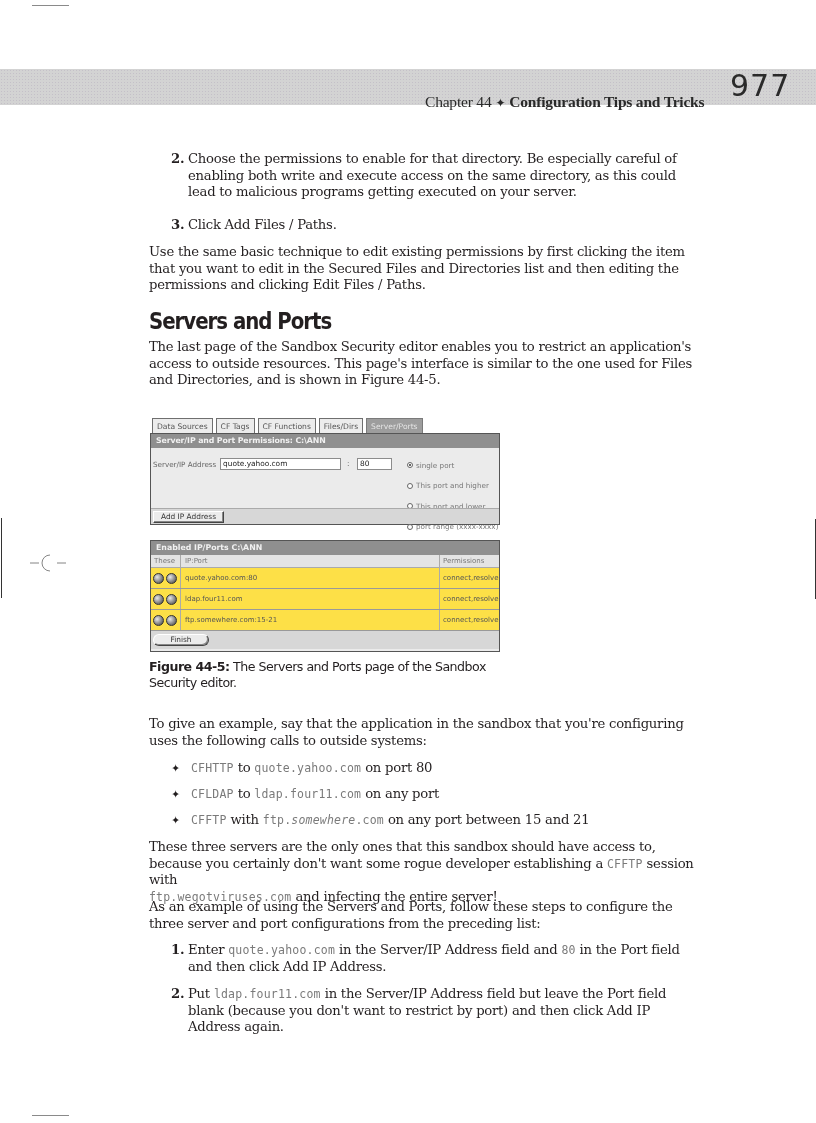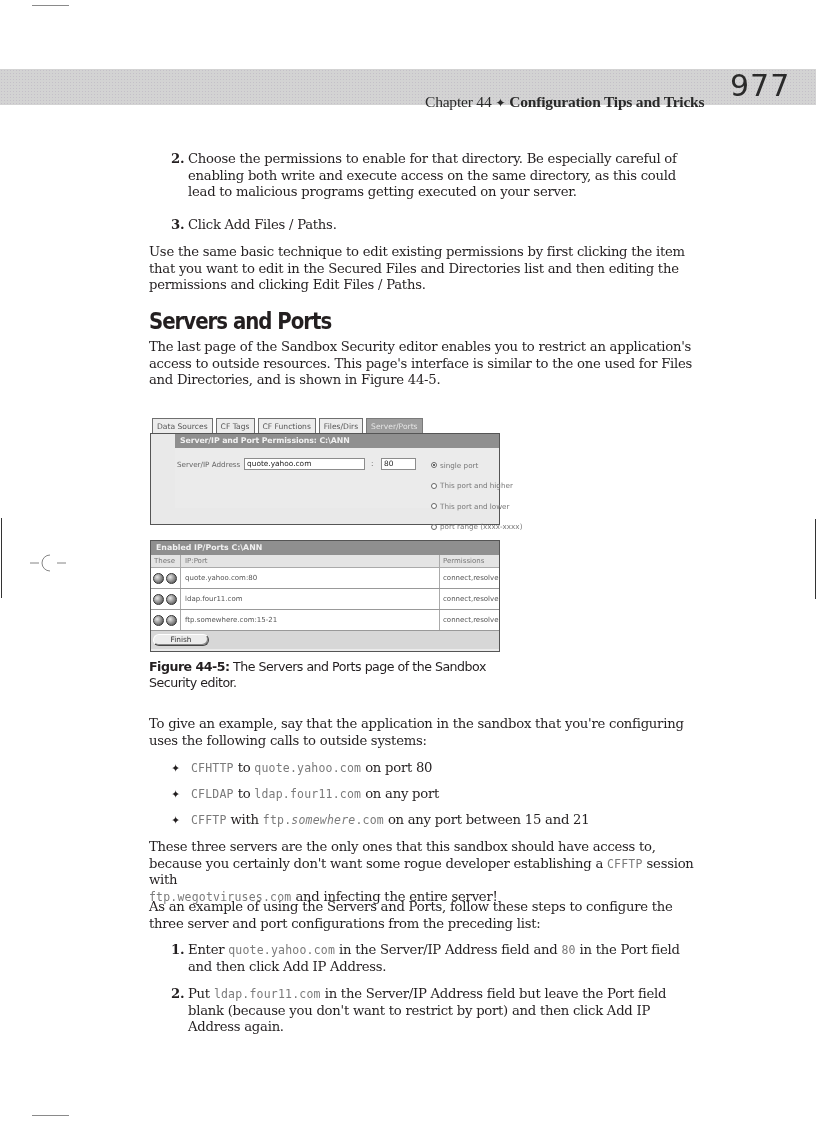--- a/index.html
+++ b/index.html
@@ -44,21 +44,21 @@
     transform: scaleX(0.86); transform-origin: left;
   }
 
   
   .fig { position: absolute; left: 150px; top: 418px; width: 350px; font-family: "DejaVu Sans", "Liberation Sans", sans-serif; }
   .tabs { position: absolute; left: 2px; top: 0; height: 16px; display: flex; gap: 3px; }
   .tab { height: 16px; padding: 0 4px; border: 1px solid #6f6f6f; border-bottom: none; background: #ececec;
          font-size: 7.6px; line-height: 15px; color: #555; white-space: nowrap; }
   .tab.active { background: #9d9d9d; color: #e4e4e4; border-color: #7a7a7a; }
 
-  .panel1 { position: absolute; left: 0; top: 15px; width: 350px; height: 92px; border: 1px solid #555; background: #e9e9e9; padding-left: 24px; }
+  .panel1 { position: absolute; left: 0; top: 15px; width: 350px; height: 92px; border: 1px solid #555; background: #e9e9e9; }
   .panel-title { height: 14px; background: #8f8f8f; color: #f1f1f1; font-size: 7.8px; font-weight: bold; line-height: 14px; padding-left: 5px; letter-spacing: -0.1px; }
   .p1-body { position: relative; height: 60px; background: #ebebeb; }
   .lbl-server { position: absolute; left: 2px; top: 12px; font-size: 7.2px; color: #666; }
   .inp { position: absolute; height: 12px; background: #fff; border: 1px solid #8c8c8c; font-size: 7.4px; line-height: 10px; padding-left: 2px; color: #222; }
   .inp-server { left: 69px; top: 10px; width: 121px; }
   .colon { position: absolute; left: 196px; top: 11px; font-size: 7.4px; color: #666; }
   .inp-port { left: 206px; top: 10px; width: 35px; }
   .radios { position: absolute; left: 256px; top: 3px; }
   .radio { display: flex; align-items: center; height: 12.5px; font-size: 7.2px; color: #777; white-space: nowrap; margin-top: 8px; }
   .radio .dot { width: 6px; height: 6px; border: 1px solid #666; border-radius: 50%; margin-right: 3px; background: #fff; position: relative; }
@@ -67,21 +67,21 @@
   .btn { position: absolute; height: 12px; background: #ececec; border: 1px solid #444; border-top-color: #fff; border-left-color: #fff;
          box-shadow: inset -1px -1px 0 #888; font-size: 7.4px; line-height: 10px; text-align: center; color: #333; }
   .btn-addip { left: 2px; top: 2px; width: 71px; }
 
   .panel2 { position: absolute; left: 0; top: 122px; width: 350px; height: 112px; border: 1px solid #555; background: #ebebeb; }
   .p2-title { height: 14px; background: #8f8f8f; color: #f1f1f1; font-size: 7.8px; font-weight: bold; line-height: 14px; padding-left: 5px; }
   .grid-head { display: flex; height: 13px; background: #e4e4e4; border-bottom: 1px solid #aaa; font-size: 7px; color: #777; line-height: 12px; }
   .c-action { width: 30px; padding-left: 3px; border-right: 1px solid #aaa; }
   .c-ip { width: 259px; padding-left: 4px; border-right: 1px solid #aaa; }
   .c-perm { flex: 1; padding-left: 3px; }
-  .grid-row { display: flex; height: 21px; border-bottom: 1px solid #999; font-size: 7px; color: #555; line-height: 21px; background: #ffffff; }
+  .grid-row { display: flex; height: 21px; border-bottom: 1px solid #999; font-size: 7px; color: #555; line-height: 21px; background: #fde047; }
   .grid-row .c-action { display: flex; align-items: center; gap: 2px; padding-left: 2px; }
   .ico { width: 11px; height: 11px; border-radius: 50%; background: radial-gradient(circle at 35% 35%, #e8e8e8, #6e6e6e 70%, #444); border: 1px solid #333; }
   .p2-foot { height: 18px; background: #d7d7d7; position: relative; }
   .btn-finish { left: 2px; top: 3px; width: 56px; border-radius: 6px; }
 
   .caption { position: absolute; left: 149px; top: 659px; width: 360px; font-family: "DejaVu Sans", "Liberation Sans", sans-serif; font-size: 12.6px; line-height: 16px; letter-spacing: -0.5px; color: #231f20; }
   .caption b { font-weight: bold; }
 </style>
 </head>
 <body>
@@ -145,20 +145,23 @@
         <div class="radio">
             <span class="dot"></span>
             <span>This port and lower</span>
           </div>
         <div class="radio">
             <span class="dot"></span>
             <span>port range (xxxx-xxxx)</span>
           </div>
       </div>
     </div>
+    <div class="p1-foot">
+      <div class="btn btn-addip">Add IP Address</div>
+    </div>
   </div>
 
   <div class="panel2">
     <div class="p2-title">Enabled IP/Ports C:\ANN</div>
     <div class="grid-head">
       <div class="c-action">These</div>
       <div class="c-ip">IP:Port</div>
       <div class="c-perm">Permissions</div>
     </div>
     <div class="grid-row">

